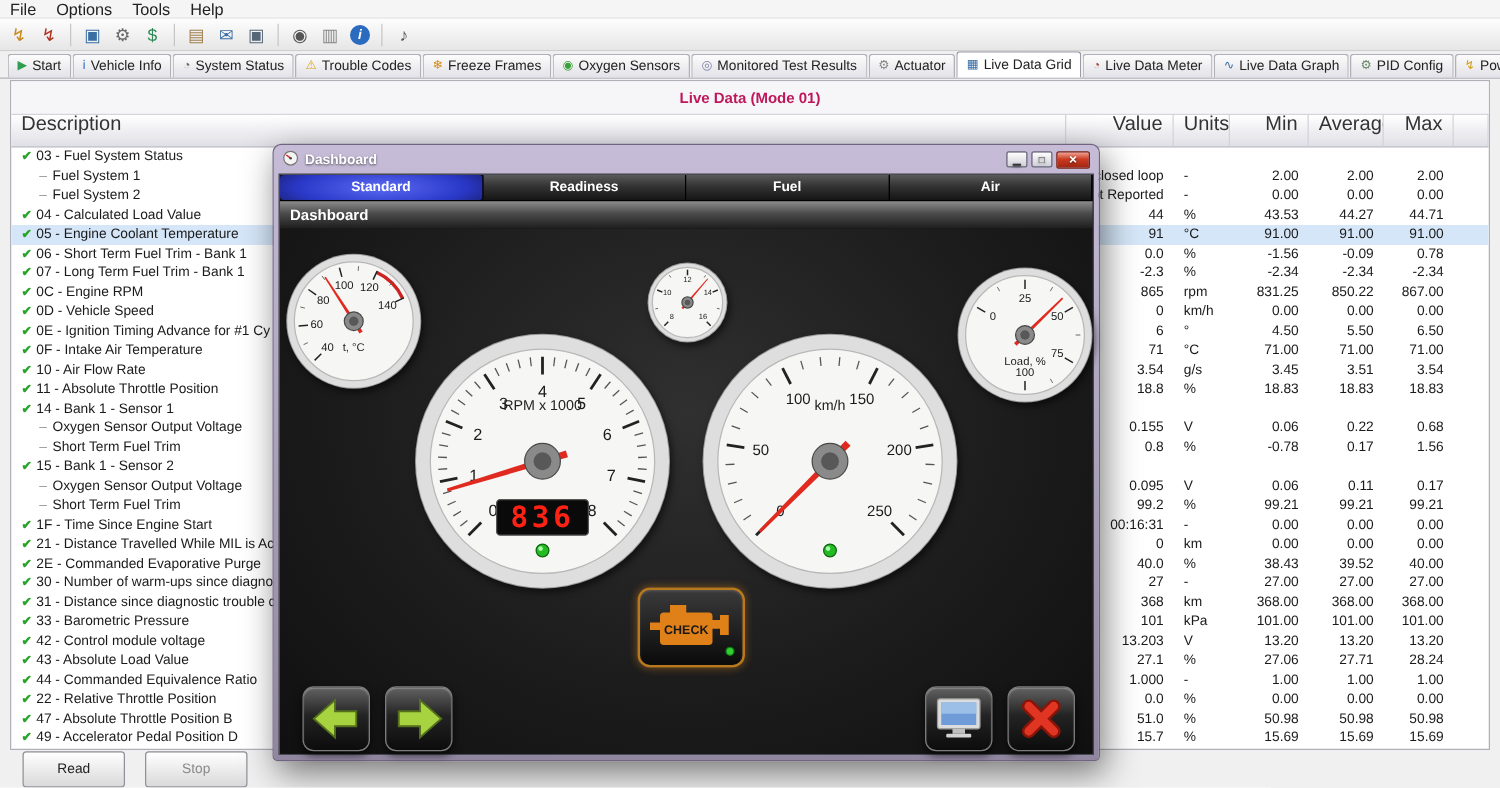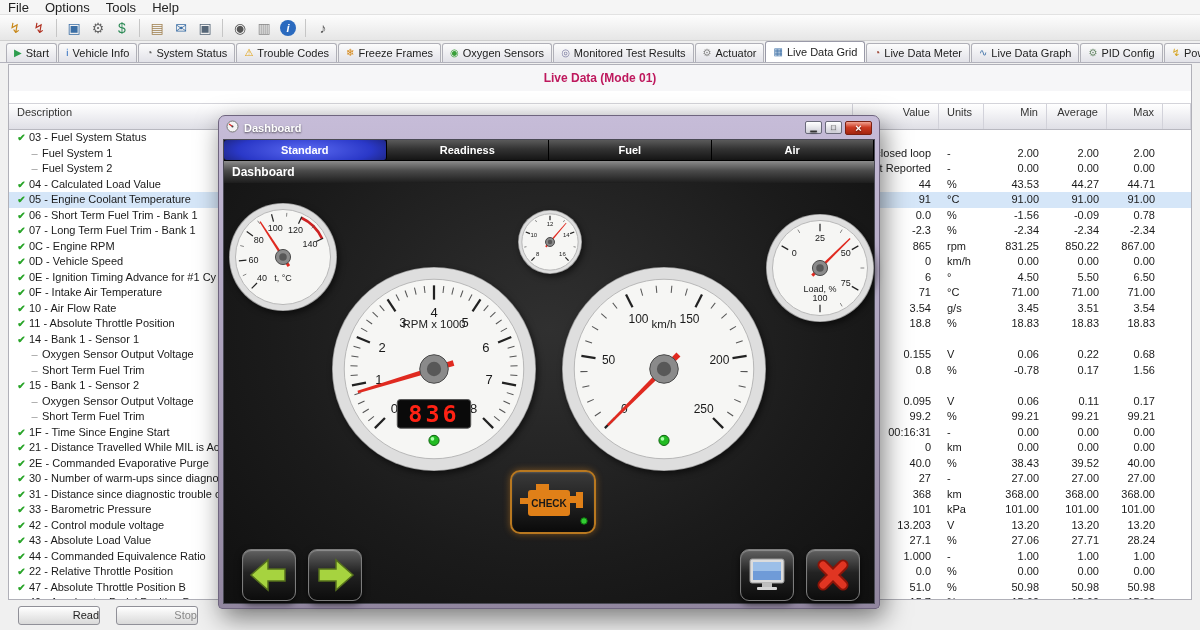--- a/index.html
+++ b/index.html
@@ -19,36 +19,36 @@
   
   .tabstrip{height:22px;display:flex;align-items:flex-end;padding:2px 6px 0;background:#f0f0f0;border-bottom:1px solid #b2b2bc;gap:1px;}
   .tab{display:inline-flex;align-items:center;gap:4px;font-size:11px;color:#222;padding:0 7px;height:19px;border:1px solid #b0b0b8;border-bottom:none;border-radius:3px 3px 0 0;background:linear-gradient(#fcfcfc,#e2e2e8);white-space:nowrap;cursor:default;}
   .tab.active{background:#fff;height:21px;border-color:#9a9aa8;position:relative;z-index:2;font-weight:normal;}
   .ticon{font-size:10px;line-height:10px;}
 
   
   .panel{position:absolute;left:8px;top:64px;right:8px;bottom:30px;background:#fff;border:1px solid #b0b0b8;overflow:hidden;z-index:1;}
   .page-title{height:26px;line-height:26px;text-align:center;font-weight:bold;font-size:12px;color:#be185d;background:#f6f6f8;}
   .thead,.trow{display:grid;grid-template-columns:1fr 86px 45px 63px 60px 56px 28px;}
-  .thead{height:27px;background:linear-gradient(#ffffff,#dfdfe6);border-top:1px solid #d4d4da;border-bottom:1px solid #b8b8c0;font-size:11px;color:#333;margin-top:12px;}
+  .thead{height:27px;background:linear-gradient(#ffffff,#dfdfe6);border-top:1px solid #d4d4da;border-bottom:1px solid #b8b8c0;font-size:16px;color:#333;}
   .hcell{line-height:16px;border-right:1px solid #d2d2da;padding:0 8px;white-space:nowrap;overflow:hidden;}
   .hcell.r{text-align:right;}
   .tbody{font-size:11px;color:#1a1a1a;overflow:hidden;}
   .trow{height:15.5px;line-height:15.5px;white-space:nowrap;}
   .trow.selected{background:#d5e6f8;}
   .cell{overflow:hidden;}
   .cell.num{text-align:right;padding-right:8px;}
   .cell.unit{padding-left:8px;}
   .cell.desc{display:flex;align-items:center;}
   .check{color:#28a428;font-size:10px;width:15px;display:inline-block;text-align:center;font-weight:bold;flex:0 0 15px;}
   .dash-mark{color:#999;width:15px;display:inline-block;text-align:center;flex:0 0 15px;}
 
   
   .footer{position:absolute;left:0;right:0;bottom:0;height:30px;background:#f0f0f0;display:flex;align-items:center;padding-left:18px;gap:16px;}
-  .btn{width:82px;height:19px;font-size:11px;border:1px solid #909098;border-radius:3px;background:linear-gradient(#ffffff,#d9d9d9);color:#222;font-family:"Liberation Sans",sans-serif;text-align:right;}
+  .btn{width:82px;height:29px;font-size:11px;border:1px solid #909098;border-radius:3px;background:linear-gradient(#ffffff,#d9d9d9);color:#222;font-family:"Liberation Sans",sans-serif;}
   .btn.stop{color:#898989;}
 
   
   .dialog{position:absolute;left:218px;top:115px;width:662px;height:494px;background:linear-gradient(#c6bcd8,#91869f);border:1px solid #6f657f;border-radius:7px 7px 4px 4px;box-shadow:4px 9px 26px rgba(0,0,0,.5);padding:0 4px 4px;z-index:10;}
   .d-title{height:23px;display:flex;align-items:center;gap:5px;padding:0 3px;color:#fff;font-size:11px;font-weight:bold;text-shadow:0 1px 2px rgba(0,0,0,.6);}
   .winbtns{margin-left:auto;display:flex;gap:3px;align-items:center;}
   .wb{width:17px;height:13px;border:1px solid #6a6a7a;border-radius:2px;background:linear-gradient(#ffffff,#cfcfd8);font-size:8px;line-height:11px;text-align:center;color:#333;cursor:default;}
   .wb.close{width:27px;height:14px;background:linear-gradient(#f2a392,#cc3a22 45%,#a32610);color:#fff;font-size:11px;line-height:12px;font-weight:bold;border-color:#7a2012;}
   .d-body{height:calc(100% - 23px);background:#0c0c0c;border:1px solid #4a4a55;display:flex;flex-direction:column;}
   .d-tabs{height:21px;display:flex;background:#101010;border-bottom:1px solid #000;}

